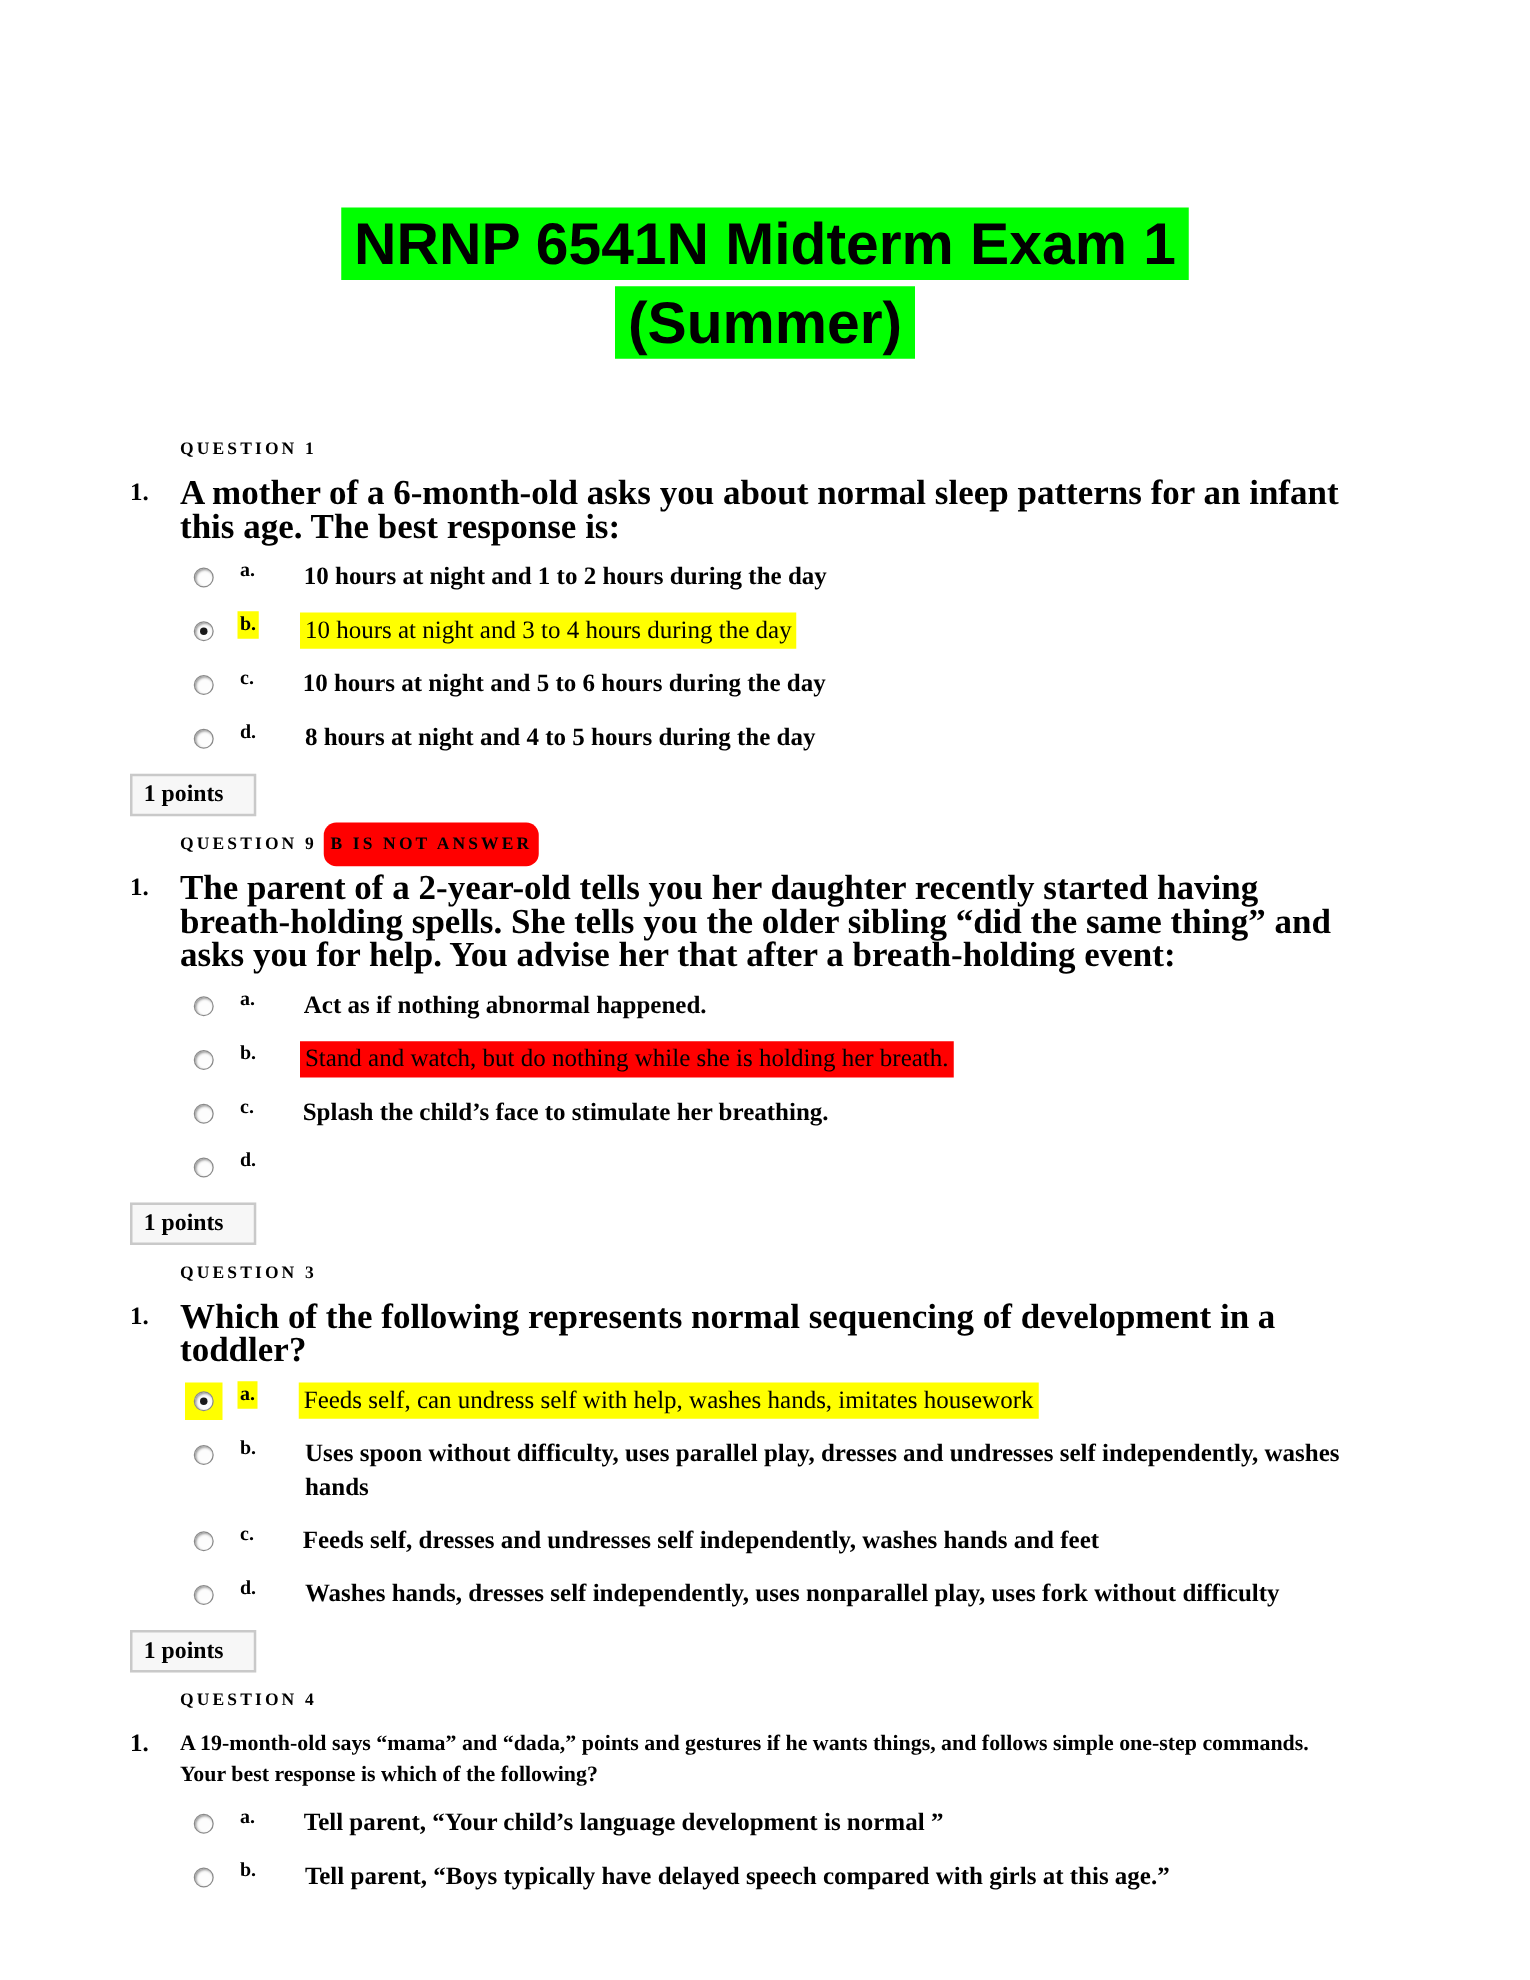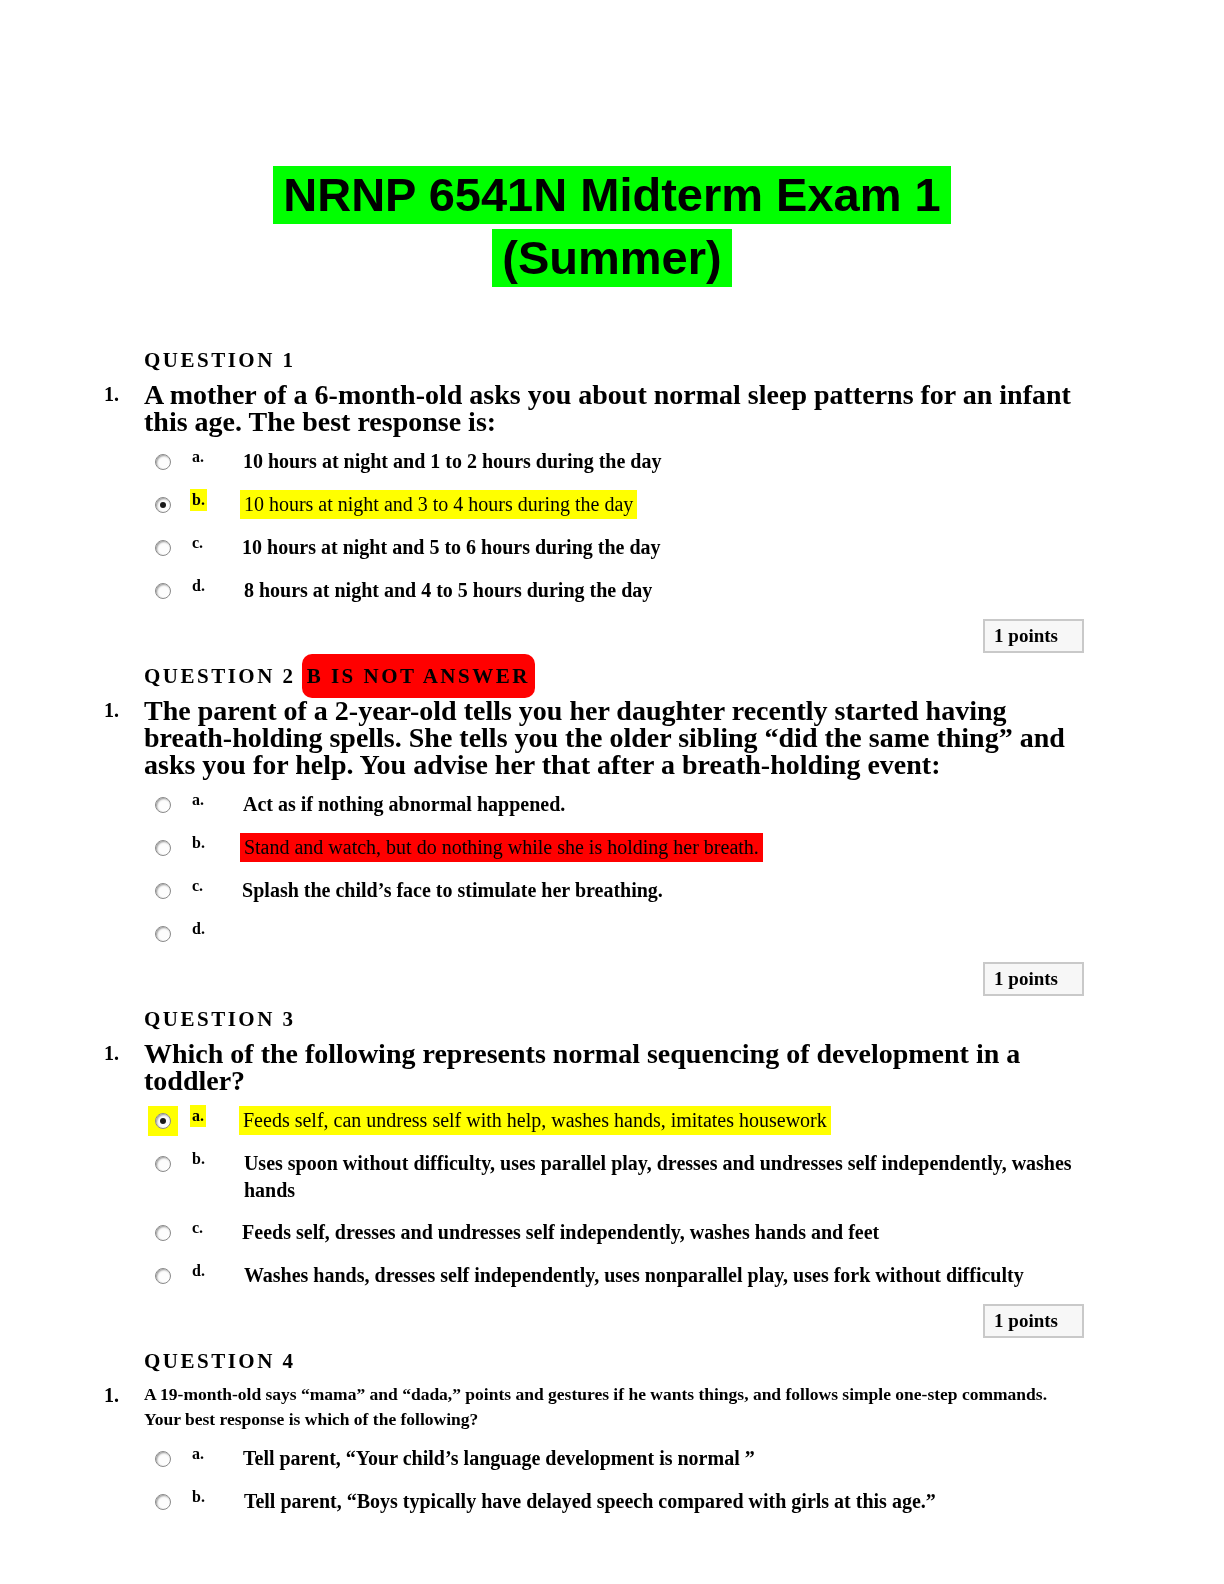--- a/index.html
+++ b/index.html
@@ -23,21 +23,21 @@
     background:var(--hl-green);
     font-family:"Liberation Sans","DejaVu Sans",sans-serif;
     font-weight:bold;font-size:47px;line-height:58px;
     padding:0 10px;letter-spacing:0px;
   }
   
   .content{margin:60px 140px 0 104px;}
   .question{margin:0 0 2px 0;}
   .q-heading{
     margin:0 0 8px 40px;
-    font-size:21px;font-weight:bold;letter-spacing:2.5px;
+    font-size:14px;font-weight:bold;letter-spacing:2.5px;
     line-height:26px;
   }
   .q-note{
     background:var(--hl-red);
     padding:10px 5px;margin-left:6px;border-radius:10px;
   }
   .q-row{display:flex;margin-bottom:12px;}
   .q-num{width:40px;flex:0 0 40px;font-weight:bold;font-size:20px;line-height:26px;}
   .q-text{font-weight:bold;font-size:28px;line-height:27px;max-width:935px;}
   .q-text.small{font-size:17.5px;line-height:25px;}
@@ -62,21 +62,21 @@
   .opt-letter{
     font-weight:bold;font-size:16px;line-height:20px;
     position:relative;top:-1px;margin-right:5px;padding:1px 2px;
   }
   .opt-letter.hl-y{background:var(--hl-yellow);}
   .opt-text{font-size:20px;line-height:27px;max-width:845px;padding:1px 4px;margin-left:28px;}
   .opt-text.bold{font-weight:bold;}
   .opt-text.hl-y{background:var(--hl-yellow);}
   .opt-text.hl-r{background:var(--hl-red);}
   
-  .points-row{display:flex;justify-content:flex-end;margin:12px 0 10px 0;}
+  .points-row{display:flex;margin:12px 0 10px 0;}
   .points-box{
     border:2px solid var(--points-border);background:var(--points-bg);
     font-weight:bold;font-size:19px;line-height:24px;
     padding:3px 24px 3px 9px;
   }
 </style>
 </head>
 <body>
 
 <div class="page">
@@ -119,21 +119,21 @@
             </span>
             <span class="opt-letter">d.</span>
             <span class="opt-text bold">8 hours at night and 4 to 5 hours during the day</span>
           </div>
         </div>
         <div class="points-row">
           <span class="points-box">1 points</span>
         </div>
       </section>
       <section class="question">
-        <h2 class="q-heading"><span>QUESTION 2</span><span class="q-note">B IS NOT ANSWER</span></h2>
+        <h2 class="q-heading"><span>QUESTION 9</span><span class="q-note">B IS NOT ANSWER</span></h2>
         <div class="q-row">
           <span class="q-num">1.</span>
           <span class="q-text">The parent of a 2-year-old tells you her daughter recently started having breath-holding spells. She tells you the older sibling “did the same thing” and asks you for help. You advise her that after a breath-holding event:</span>
         </div>
         <div class="options">
           <div class="option-row">
             <span class="radio-cell">
               <span class="radio"></span>
             </span>
             <span class="opt-letter">a.</span>

